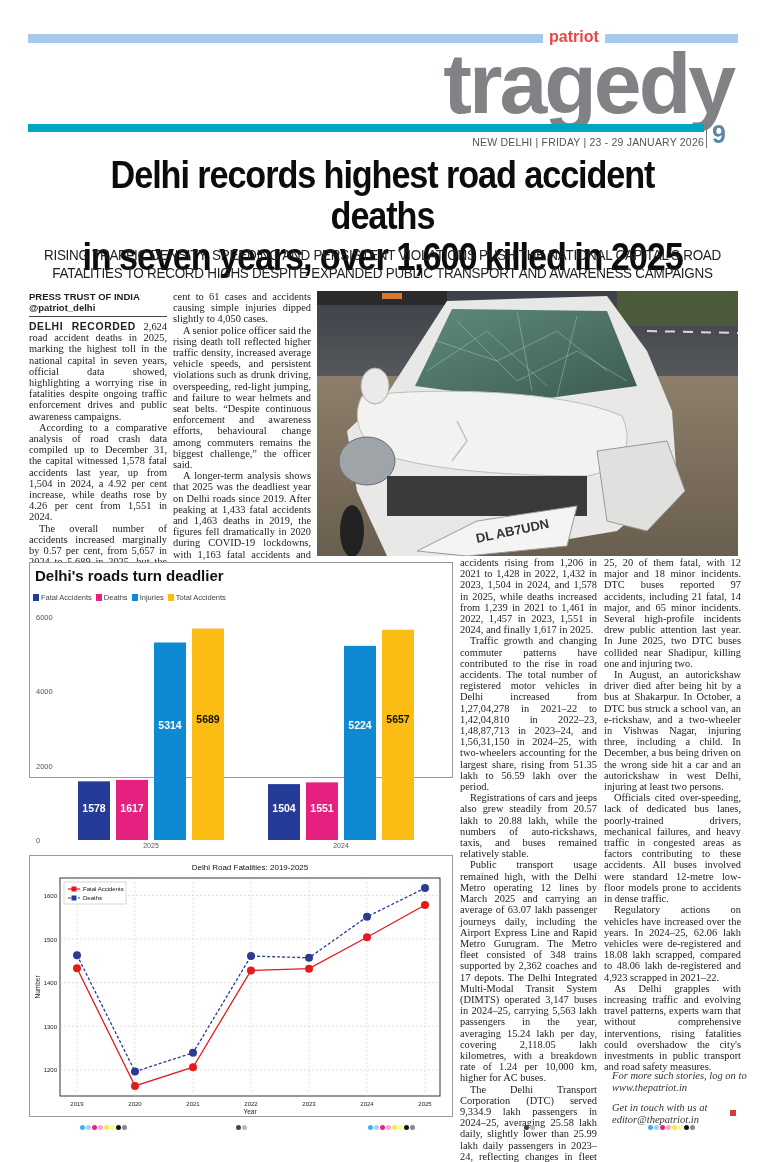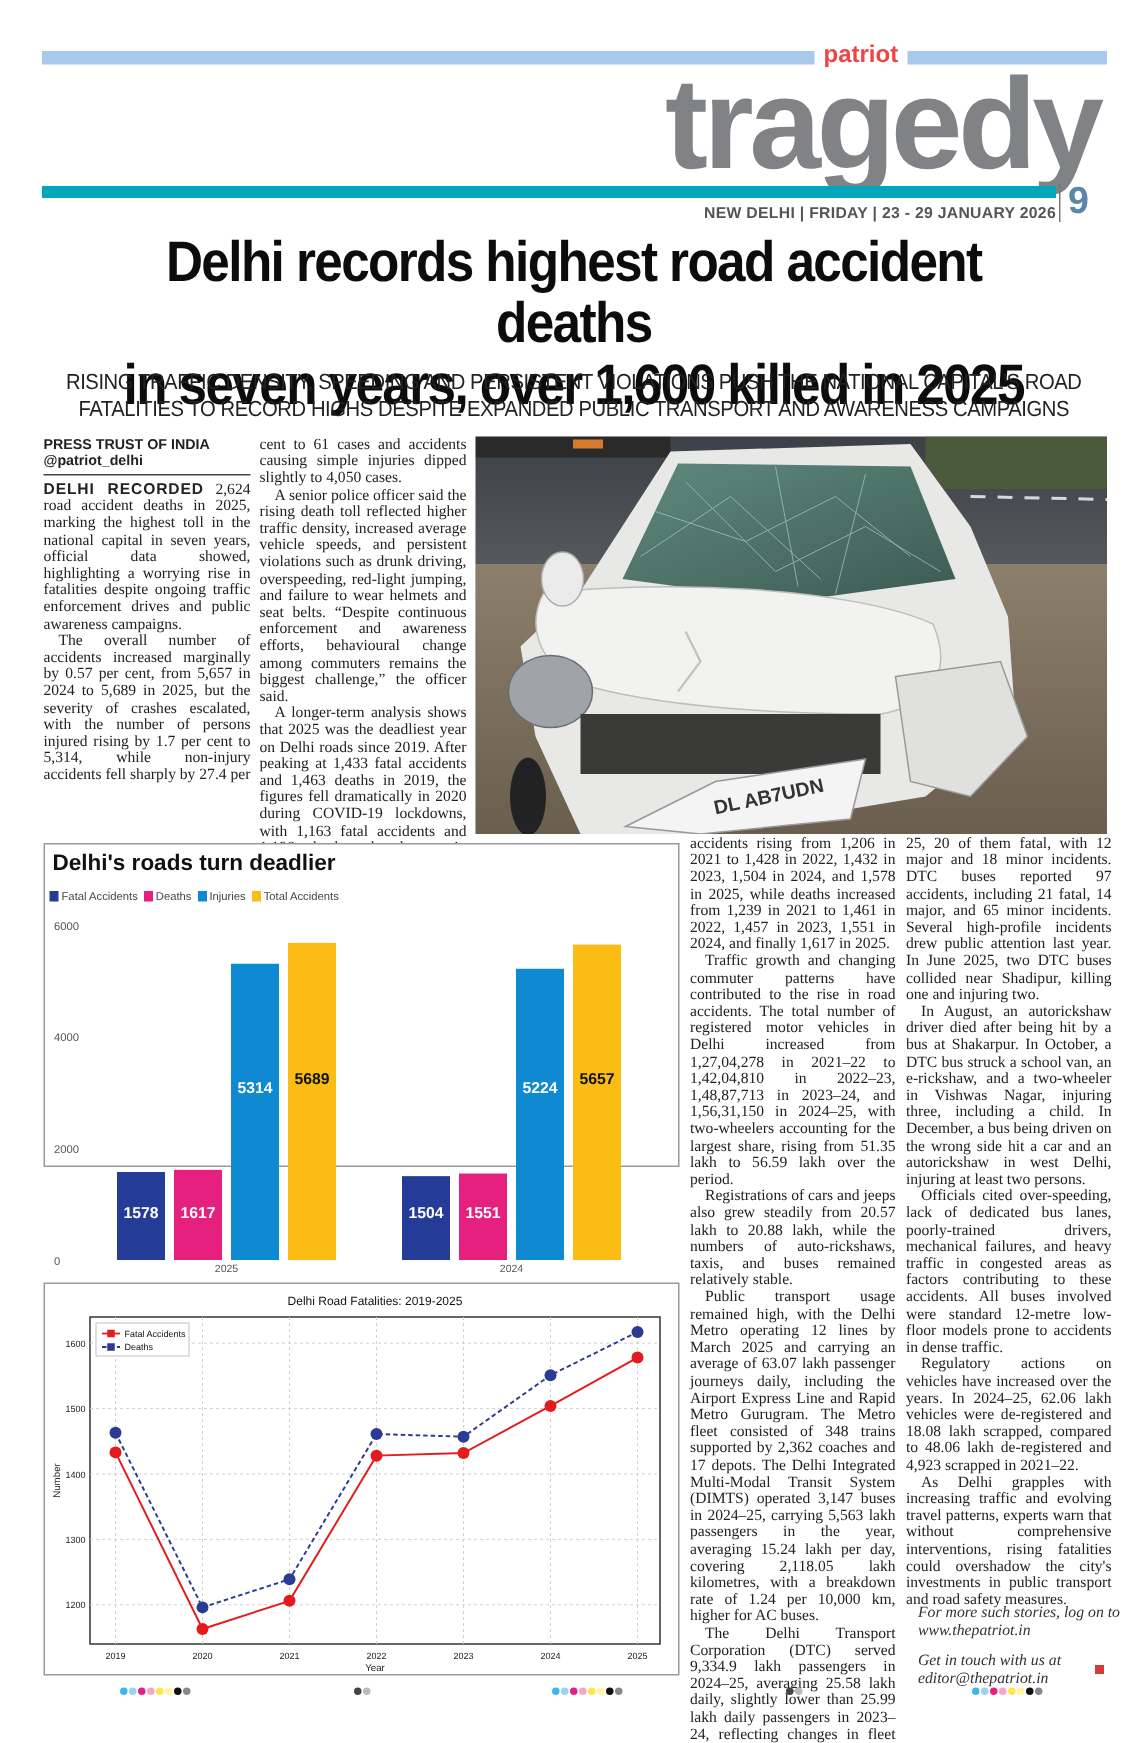--- a/index.html
+++ b/index.html
@@ -6,21 +6,21 @@
   html, body { width: 765px; height: 1162px; background: #ffffff; overflow: hidden; }
   body { position: relative; font-family: "Liberation Serif", serif; color: #1a1a1a; }
 
   
   .top-bar { position: absolute; left: 28px; top: 34px; width: 710px; height: 9px; background: #a9c9ec; }
   .brand { position: absolute; left: 543px; top: 28px; padding: 0 6px; background: #fff; font-family: "Liberation Sans", sans-serif; font-weight: bold; font-size: 16px; color: #ef4444; line-height: 18px; }
   .section-title { position: absolute; right: 32px; top: 38px; font-family: "Liberation Sans", sans-serif; font-weight: bold; font-size: 86px; letter-spacing: -3px; color: #808285; line-height: 90px; }
   .teal-bar { position: absolute; left: 28px; top: 124px; width: 676px; height: 8px; background: #00a6bc; }
   .page-num { position: absolute; left: 712px; top: 121px; font-family: "Liberation Sans", sans-serif; font-weight: bold; font-size: 25px; color: #5b86a8; line-height: 26px; }
   .page-num-sep { position: absolute; left: 706px; top: 122px; width: 1px; height: 26px; background: #777; }
-  .dateline { position: absolute; right: 61px; top: 136px; font-family: "Liberation Sans", sans-serif; font-weight: bold; font-size: 10.5px; color: #555; letter-spacing: 0.2px; margin-left: 28px; }
+  .dateline { position: absolute; right: 61px; top: 136px; font-family: "Liberation Sans", sans-serif; font-weight: normal; font-size: 10.5px; color: #555; letter-spacing: 0.2px; margin-left: 28px; }
 
   
   .headline { position: absolute; left: 20px; top: 155px; width: 725px; text-align: center; font-family: "Liberation Sans", sans-serif; font-weight: bold; font-size: 38px; line-height: 41px; color: #0c0c0c; letter-spacing: -1.2px; transform: scaleX(0.9); transform-origin: center top; }
   .subhead { position: absolute; left: 14px; top: 246px; width: 737px; text-align: center; font-family: "Liberation Sans", sans-serif; font-size: 14.5px; line-height: 18px; color: #222; letter-spacing: -0.3px; transform: scaleX(0.93); transform-origin: center top; }
 
   
   .col { position: absolute; font-size: 10.4px; line-height: 11.2px; text-align: justify; color: #222; hyphens: auto; }
   .col p { text-indent: 10px; }
   .col p.noindent { text-indent: 0; }
   .byline { font-family: "Liberation Sans", sans-serif; font-weight: bold; font-size: 9.5px; line-height: 11px; color: #222; }
@@ -67,20 +67,21 @@
   <div>Delhi records highest road accident deaths</div>
   <div>in seven years, over 1,600 killed in 2025</div>
 </div>
 <div class="subhead">RISING TRAFFIC DENSITY, SPEEDING AND PERSISTENT VIOLATIONS PUSH THE NATIONAL CAPITAL'S ROAD FATALITIES TO RECORD HIGHS DESPITE EXPANDED PUBLIC TRANSPORT AND AWARENESS CAMPAIGNS</div>
 
 <div class="col col1">
   <div class="byline">PRESS TRUST OF INDIA</div>
   <div class="byline">@patriot_delhi</div>
   <div class="byline-rule"></div>
   <p class="noindent"><span class="dropword">DELHI RECORDED</span><span> 2,624 road accident deaths in 2025, marking the highest toll in the national capital in seven years, official data showed, highlighting a worrying rise in fatalities despite ongoing traffic enforcement drives and public awareness campaigns.</span></p>
+  <p>According to a comparative analysis of road crash data compiled up to December 31, the capital witnessed 1,578 fatal accidents last year, up from 1,504 in 2024, a 4.92 per cent increase, while deaths rose by 4.26 per cent from 1,551 in 2024.</p>
   <p>The overall number of accidents increased marginally by 0.57 per cent, from 5,657 in 2024 to 5,689 in 2025, but the severity of crashes escalated, with the number of persons injured rising by 1.7 per cent to 5,314, while non-injury accidents fell sharply by 27.4 per</p>
 </div>
 
 <div class="col col2">
   <p class="noindent">cent to 61 cases and accidents causing simple injuries dipped slightly to 4,050 cases.</p>
   <p>A senior police officer said the rising death toll reflected higher traffic density, increased average vehicle speeds, and persistent violations such as drunk driving, overspeeding, red-light jumping, and failure to wear helmets and seat belts. “Despite continuous enforcement and awareness efforts, behavioural change among commuters remains the biggest challenge,” the officer said.</p>
   <p>A longer-term analysis shows that 2025 was the deadliest year on Delhi roads since 2019. After peaking at 1,433 fatal accidents and 1,463 deaths in 2019, the figures fell dramatically in 2020 during COVID-19 lockdowns, with 1,163 fatal accidents and 1,196 deaths, the lowest in nearly two decades.</p>
   <p>Since then, fatalities have steadily climbed, with fatal</p>
 </div>
 

